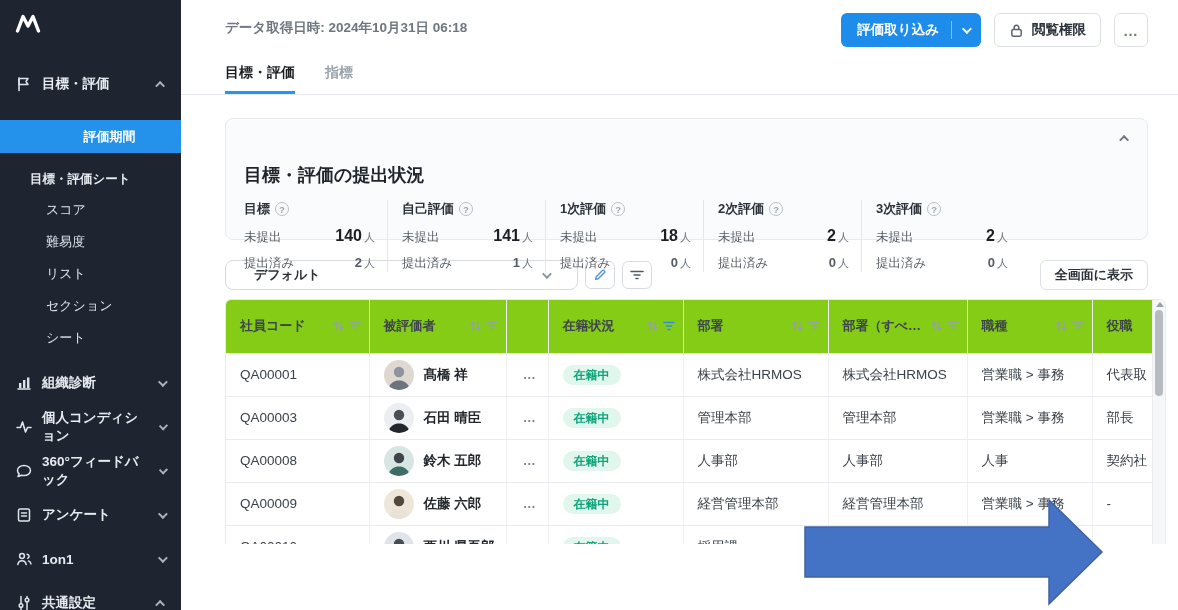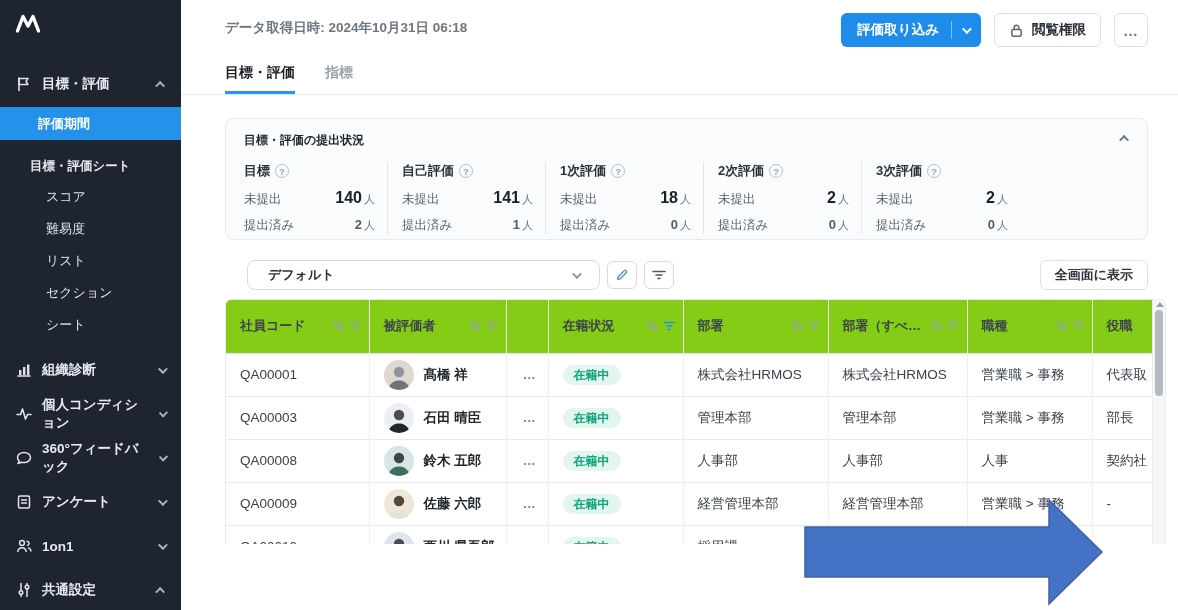--- a/index.html
+++ b/index.html
@@ -11,21 +11,21 @@
   .chev.down { transform:rotate(45deg) translateY(-2px); }
   .chev.up { transform:rotate(225deg) translateY(-2px); }
 
   
   .sidebar { position:absolute; left:0; top:0; width:181px; height:610px; background:#1e2531; color:#e7eaef; }
   .logo-box { padding:12px 0 0 14px; height:52px; }
   .nav-group { display:flex; align-items:center; gap:10px; padding:0 16px; height:28px; margin-top:16px; font-size:13.5px; font-weight:bold; cursor:pointer; }
   .nav-group:first-of-type { margin-top:16px; }
   .nav-group .chev { margin-left:auto; color:#aab2bf; }
   .nav-group svg { flex:0 0 auto; }
-  .nav-active { margin-top:9px; height:33px; background:#2491eb; display:flex; align-items:center; padding-left:38px; font-size:13px; font-weight:bold; color:#fff; cursor:pointer; }
+  .nav-active { margin-top:22px; height:33px; background:#2491eb; display:flex; align-items:center; padding-left:38px; font-size:13px; font-weight:bold; color:#fff; cursor:pointer;justify-content:center; }
   .nav-subhead { margin-top:17px; padding-left:30px; font-size:12.5px; font-weight:bold; height:18px; display:flex; align-items:center; cursor:pointer; }
   .nav-sub { height:32px; padding-left:46px; display:flex; align-items:center; font-size:13px; color:#dde2e9; cursor:pointer; }
   .grp { margin-top:16px; }
 
   
   .main { position:absolute; left:181px; top:0; width:997px; height:610px; background:#fff; }
   .page-head { display:flex; align-items:flex-start; padding:13px 30px 0 44px; }
   .title-wrap { }
   .title-row { display:flex; align-items:center; }
   .page-title { font-size:21px; font-weight:bold; color:#15181c; letter-spacing:.5px; }
@@ -38,34 +38,34 @@
   .btn-more { width:34px; justify-content:center; padding:0; color:#6f7984; font-size:15px; letter-spacing:1px; }
 
   
   .tabs { display:flex; gap:30px; padding:0 30px 0 44px; margin-top:17px; border-bottom:1px solid #e6e9ed; }
   .tab { font-size:14px; font-weight:bold; padding-bottom:9px; cursor:pointer; border-bottom:3px solid transparent; }
   .tab.active { color:#1b1e22; border-bottom-color:#2196f3; }
   .tab.inactive { color:#9aa2ac; }
 
   
   .panel { margin:23px 30px 0 44px; background:#fafbfc; border:1px solid #e7eaee; border-radius:8px; padding:13px 18px 14px 18px; position:relative; height:122px; }
-  .panel-title { font-size:12px; font-weight:bold; color:#1f242a; }
+  .panel-title { font-size:18px; font-weight:bold; color:#1f242a;margin-top:31px; }
   .panel-collapse { position:absolute; right:18px; top:16px; color:#6f7984; cursor:pointer; }
   .stat-row { display:flex; margin-top:13px; }
   .stat-group { width:144px; padding-right:12px; border-right:1px solid #e3e7ec; margin-right:14px; }
   .stat-group:last-child { border-right:none; }
   .stat-label { font-size:13px; font-weight:bold; color:#2b3138; display:flex; align-items:center; gap:5px; }
   .help { width:14px; height:14px; border:1.2px solid #b9c0c9; border-radius:50%; color:#9aa3ad; font-size:9.5px; font-weight:bold; display:inline-flex; align-items:center; justify-content:center; }
   .stat-line { display:flex; align-items:baseline; justify-content:space-between; margin-top:9px; font-size:12.5px; color:#555c64; }
   .stat-val { font-size:16px; font-weight:bold; color:#1c2025; }
   .stat-unit { font-size:11px; color:#6e7681; font-weight:normal; margin-left:2px; }
 
   
   .filter-bar { display:flex; align-items:center; margin:20px 30px 0 44px; height:30px; }
-  .preset-select { width:353px; height:30px; border:1px solid #d7dbe0; border-radius:8px; background:#fff; display:flex; align-items:center; padding:0 20px; font-size:13px; font-weight:bold; color:#2b3138; cursor:pointer;margin-left:22px; }
+  .preset-select { width:353px; height:30px; border:1px solid #d7dbe0; border-radius:8px; background:#fff; display:flex; align-items:center; padding:0 28px; font-size:13px; font-weight:bold; color:#2b3138; cursor:pointer; }
   .preset-select .chev { margin-left:auto; color:#8d96a1; }
   .icon-btn { width:30px; height:28px; border:1px solid #d7dbe0; border-radius:6px; background:#fff; display:flex; align-items:center; justify-content:center; cursor:pointer; }
   .icon-btn.pencil { margin-left:7px; color:#4a8fe2; }
   .icon-btn.filter { margin-left:7px; color:#4d5a6e; }
   .btn-fullscreen { margin-left:auto; height:30px; background:#fff; border:1px solid #dde1e7; border-radius:6px; font-size:13px; font-weight:bold; color:#2b3138; padding:0 14px; cursor:pointer; font-family:inherit; }
 
   
   .table-wrap { position:relative; margin:9px 12px 0 44px; width:941px; border:1px solid #e9ebef; border-bottom:none; border-radius:6px 6px 0 0; overflow:hidden; height:245px; }
   table { border-collapse:collapse; table-layout:fixed; width:929px; }
   col.c0{width:143px} col.c1{width:137px} col.c2{width:42px} col.c3{width:135px}

